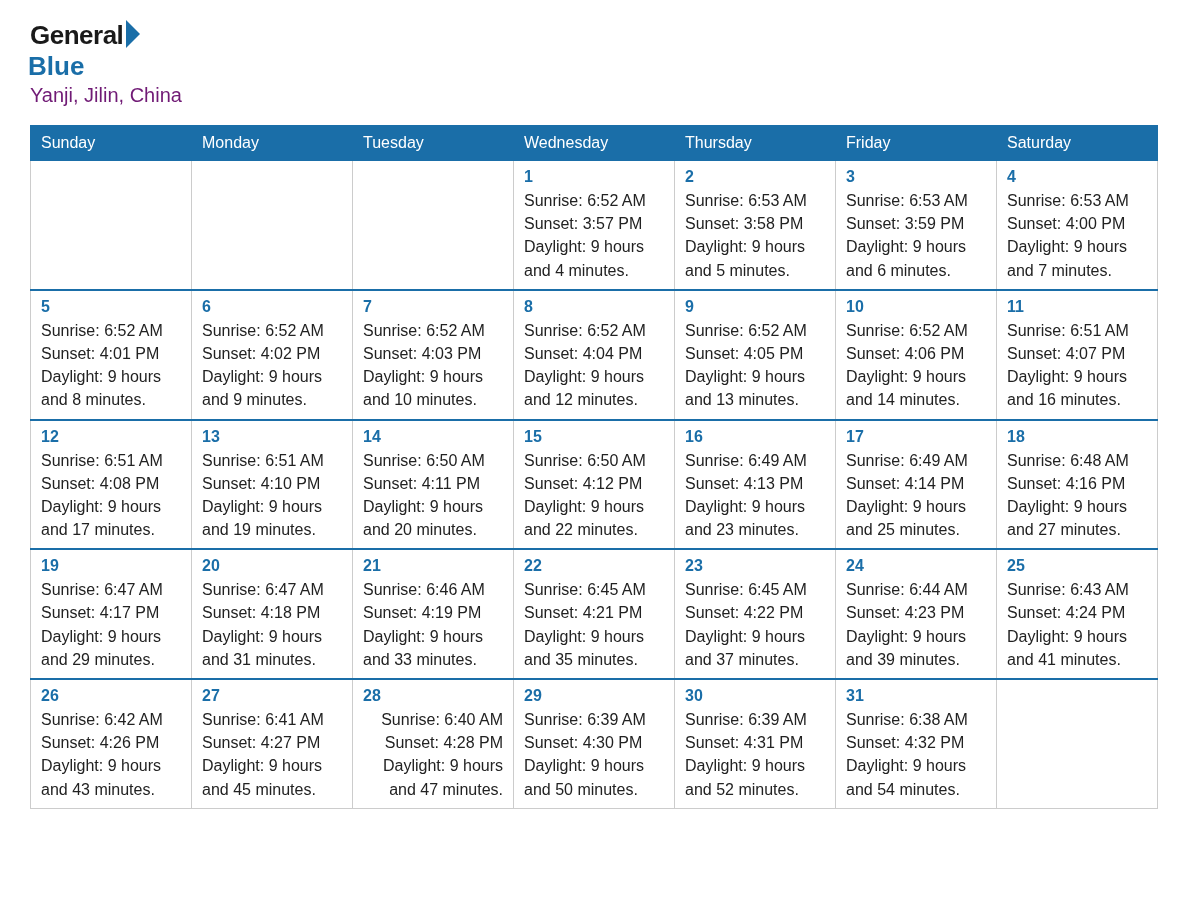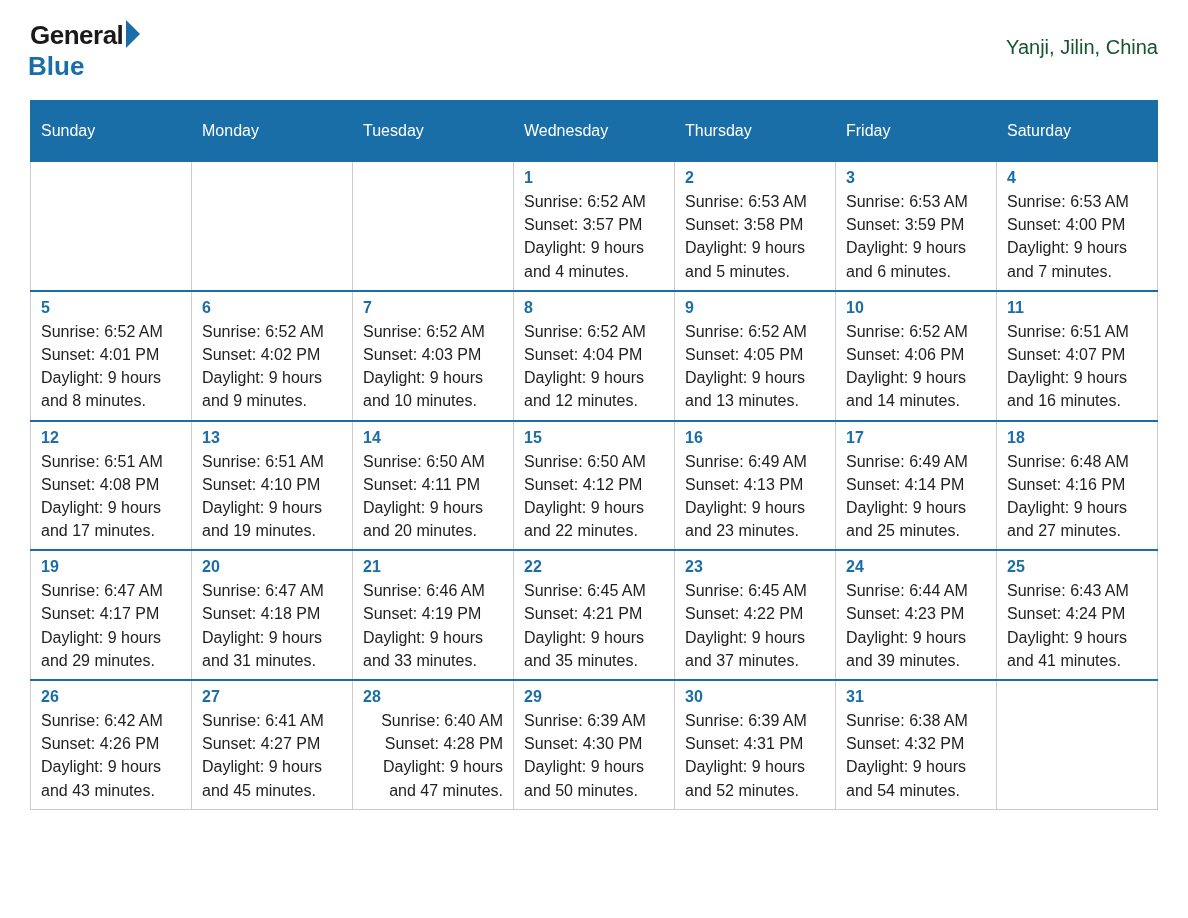--- a/index.html
+++ b/index.html
@@ -8,20 +8,21 @@
       background: #fff;
       width: 1188px;
       min-height: 918px;
       padding: 20px 30px 30px 30px;
     }
     .header {
       display: flex;
       justify-content: space-between;
       align-items: flex-start;
       margin-bottom: 18px;
+      flex-direction: column;
     }
     .logo {
       display: flex;
       flex-direction: column;
       align-items: flex-start;
     }
     .logo-top {
       display: flex;
       align-items: center;
     }
@@ -50,35 +51,35 @@
       text-align: right;
     }
     .title-month {
       font-size: 52px;
       font-weight: normal;
       color: #1a1a1a;
       line-height: 1.1;
     }
     .title-location {
       font-size: 20px;
-      color: #14532d;
-      margin-top: 16px;
+      color: #701a75;
+      margin-top: 2px;
       text-align: center;
     }
     .calendar {
       width: 100%;
       border-collapse: collapse;
       table-layout: fixed;
     }
     .calendar thead tr th {
       background-color: #1a6ea8;
       color: #fff;
       font-size: 16px;
       font-weight: normal;
-      padding: 21px 10px;
+      padding: 8px 10px;
       text-align: left;
       border: 1px solid #1a6ea8;
     }
     .calendar tbody tr td {
       border: 1px solid #ccc;
       vertical-align: top;
       padding: 7px 10px;
       min-height: 90px;
       font-size: 13px;
       color: #222;

